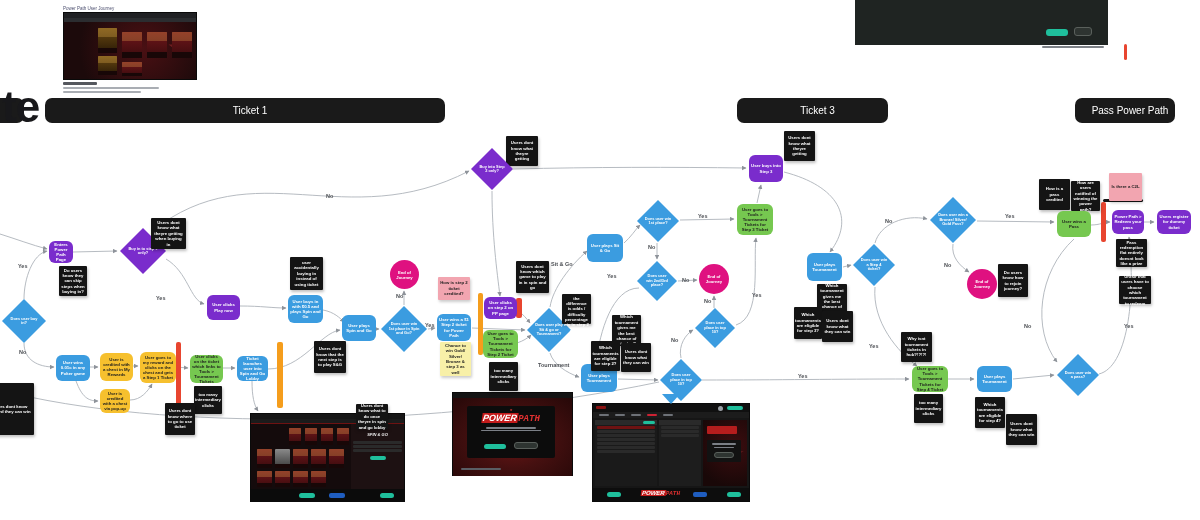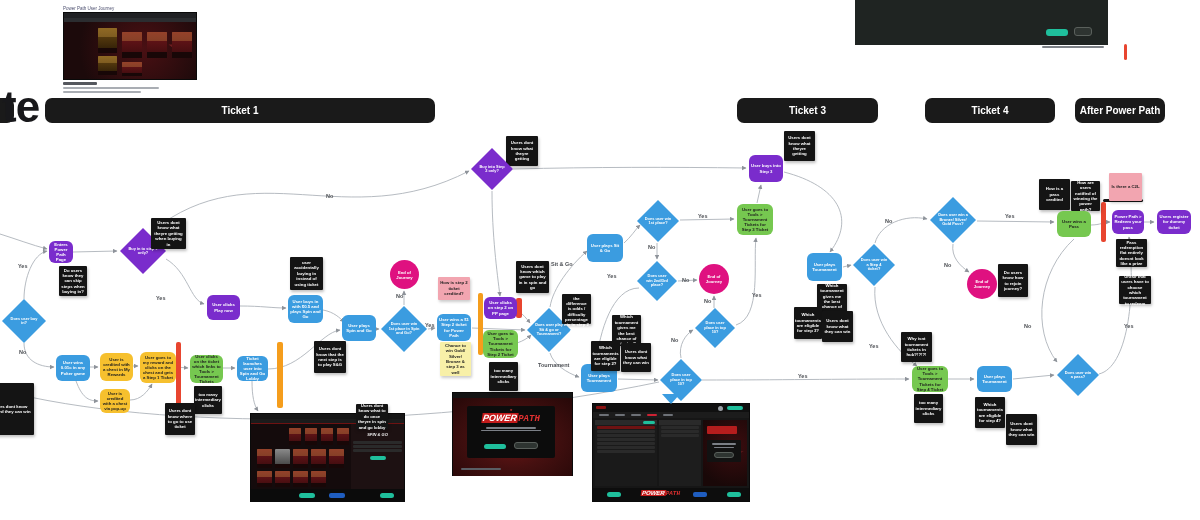--- a/index.html
+++ b/index.html
@@ -6,21 +6,21 @@
   #stage{position:relative;width:1200px;height:520px;overflow:hidden;background:#ffffff;
          font-family:"Liberation Sans", sans-serif;}
   #edges{position:absolute;left:0;top:0;z-index:1;}
   #shots{position:absolute;left:0;top:0;width:100%;height:100%;z-index:3;}
   #barsL{position:absolute;left:0;top:0;width:100%;height:100%;z-index:4;}
   #board{position:absolute;left:0;top:0;width:100%;height:100%;z-index:5;}
   #elabels{position:absolute;left:0;top:0;width:100%;height:100%;z-index:6;}
   .bigtitle{position:absolute;left:2px;top:62px;font-size:44px;font-weight:800;color:#18181b;
             letter-spacing:-1px;z-index:2;margin-top:20px;}
   .lane{position:absolute;top:98px;height:25px;background:#1a1a1a;border-radius:7px;color:#fff;
-        display:flex;align-items:center;justify-content:center;font-size:10px;font-weight:700;}
+        display:flex;align-items:center;justify-content:center;font-size:10px;font-weight:400;padding-left:10px;}
   .node{position:absolute;display:flex;align-items:center;justify-content:center;text-align:center;
         box-sizing:border-box;padding:2px;color:#fff;font-weight:600;}
   .proc{border-radius:6px;font-size:4.3px;line-height:1.18;}
   .note{background:#141414;border-radius:1px;font-size:4.3px;line-height:1.25;color:#fff;
         box-shadow:1px 2px 3px rgba(0,0,0,.25);}
   .sticky{border-radius:1px;color:#222;font-size:4.3px;line-height:1.25;
         box-shadow:1px 2px 3px rgba(0,0,0,.2);font-weight:700;}
   .circle{border-radius:50%;font-size:4.2px;}
   .diamond{clip-path:polygon(50% 0,100% 50%,50% 100%,0 50%);font-size:3.9px;line-height:1.15;
         padding:9px 7px;}
@@ -406,15 +406,14 @@
       <div class="elabel" style="left: 869px; top: 343px;">Yes</div>
       <div class="elabel" style="left: 1005px; top: 213px;">Yes</div>
       <div class="elabel" style="left: 944px; top: 262px;">No</div>
       <div class="elabel" style="left: 1024px; top: 323px;">No</div>
       <div class="elabel" style="left: 1124px; top: 323px;">Yes</div>
     </div>
 
 <div class="lane" style="left: -30px; width: 44px;"></div>
     <div class="lane" style="left: 45px; width: 390px;">Ticket 1</div>
     <div class="lane" style="left: 737px; width: 141px;">Ticket 3</div>
-    <div class="lane" style="left: 925px; width: 130px;">Ticket 4</div>
-    <div class="lane" style="left: 1075px; width: 90px;">After Power Path</div>
+    <div class="lane" style="left: 1075px; width: 90px;">Pass Power Path</div>
   </div>
 
 </body></html>

